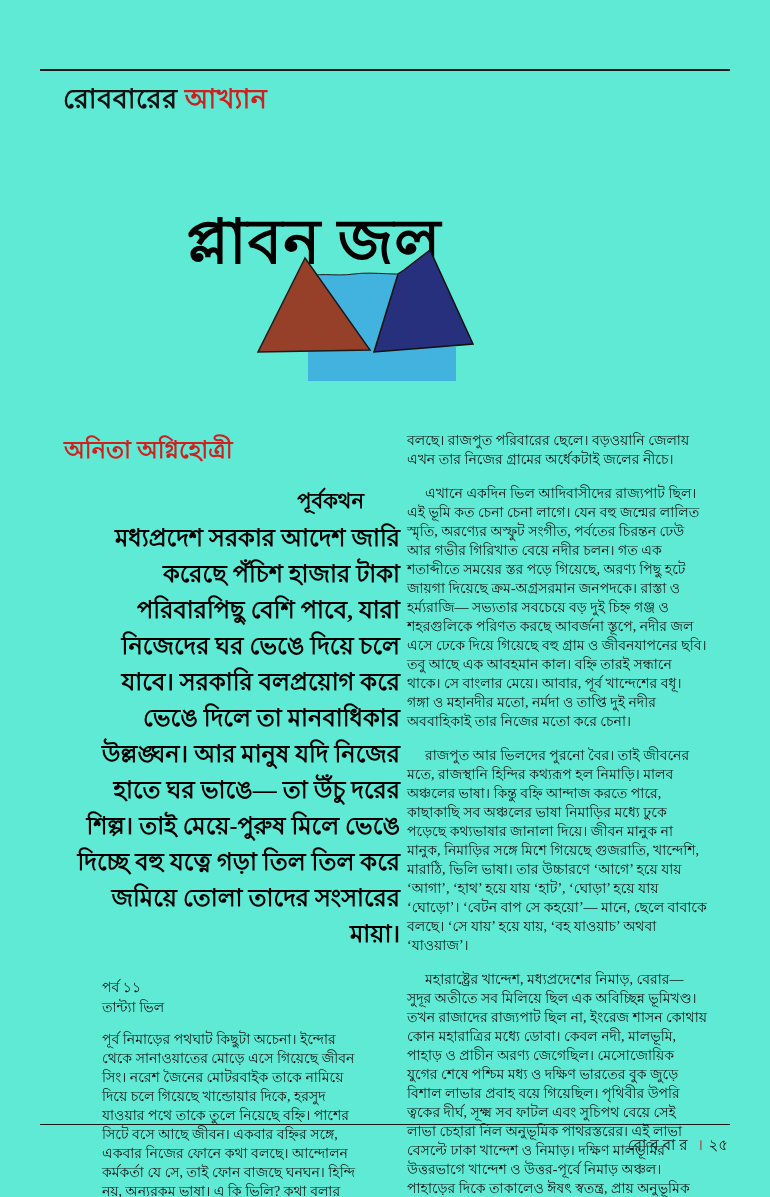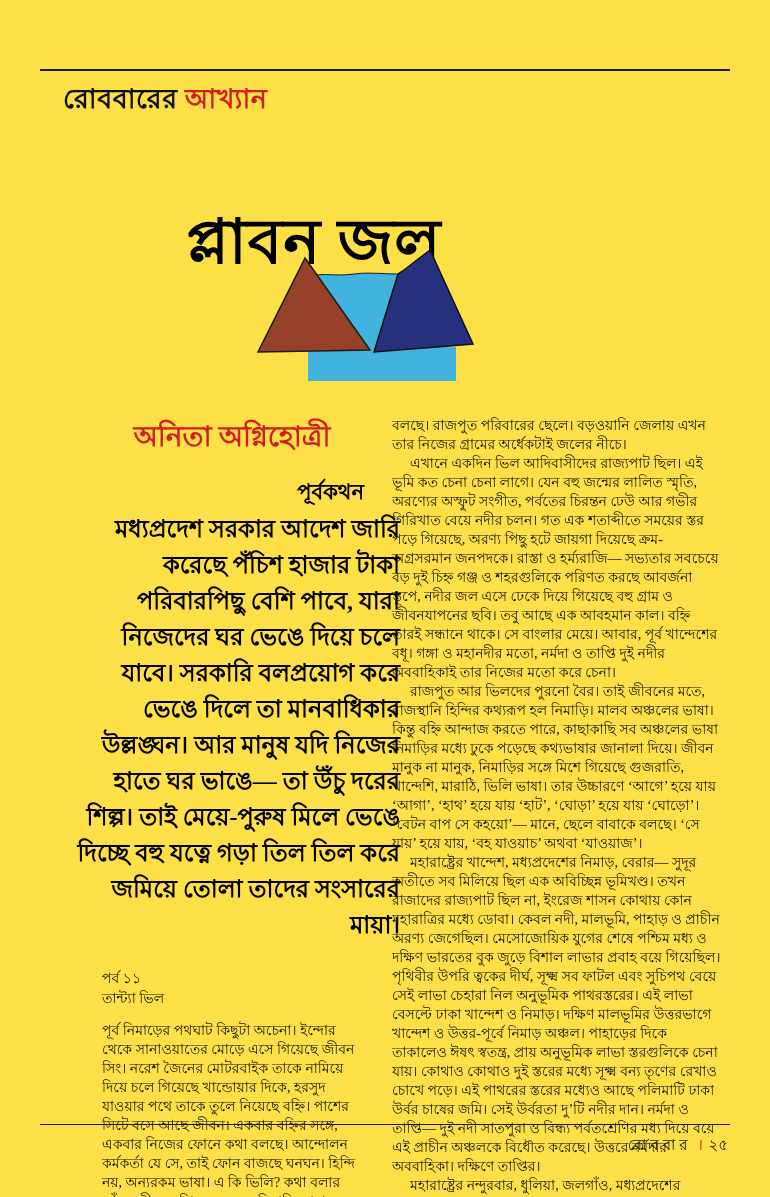--- a/index.html
+++ b/index.html
@@ -1,18 +1,18 @@
 <!DOCTYPE html>
 <html lang="bn"><head>
 <meta charset="utf-8">
 <style>
   html,body{margin:0;padding:0;background:#e8e8e8;}
   .page{
     position:relative;width:770px;height:1197px;margin:0 auto;
-    background:#fde047;overflow:hidden;
+    background:#5eead4;overflow:hidden;
     font-family:"Liberation Serif","DejaVu Serif",serif;
     color:#111;
   }
   .rule{position:absolute;background:#1a1a1a;}
   .top-rule{left:40px;width:690px;top:69px;height:2px;}
   .bottom-rule{left:40px;width:690px;top:1124px;height:1px;}
 
   .kicker{
     position:absolute;left:63px;top:78px;
     font-size:27px;font-weight:bold;letter-spacing:0.5px;
@@ -23,21 +23,21 @@
   .story-title{
     position:absolute;left:0;top:152px;width:628px;
     text-align:center;font-size:62px;font-weight:bold;color:#000;
     letter-spacing:1px;
   }
 
   .illo{position:absolute;left:252px;top:240px;width:240px;height:148px;}
 
   .left-col{position:absolute;left:64px;top:415px;width:336px;}
   .author{
-    text-align:center;color:#d01f1f;font-weight:bold;font-size:28px;
+    text-align:left;color:#d01f1f;font-weight:bold;font-size:24px;margin-top:16px;
   }
   .section-heading{
     text-align:right;padding-right:36px;margin-top:14px;
     font-weight:bold;font-size:21px;color:#000;
   }
   .standfirst{
     text-align:right;
     font-size:24px;line-height:36px;font-weight:bold;color:#000;
   }
   .episode{
@@ -46,21 +46,21 @@
   .episode .part{display:block;}
   .episode .chapter{display:block;}
   .body-text{
     font-size:14px;line-height:19px;color:#111;text-align:left;
   }
   .left-body{margin-top:12px;margin-left:38px;width:258px;}
 
   .right-col{
     position:absolute;left:392px;top:416px;width:330px;
   }
-  .right-col p{margin:0;}
+  .right-col p{margin:15px;}
   .right-col p + p{text-indent:18px;}
 
   .footer{
     position:absolute;top:1133px;right:42px;
     font-size:15px;color:#111;white-space:nowrap;
   }
   .footer .mag{letter-spacing:4px;}
   .footer .sep{color:#c21d1d;padding:0 2px;}
   .footer .pagenum{color:#111;text-align:center;}
 </style>

